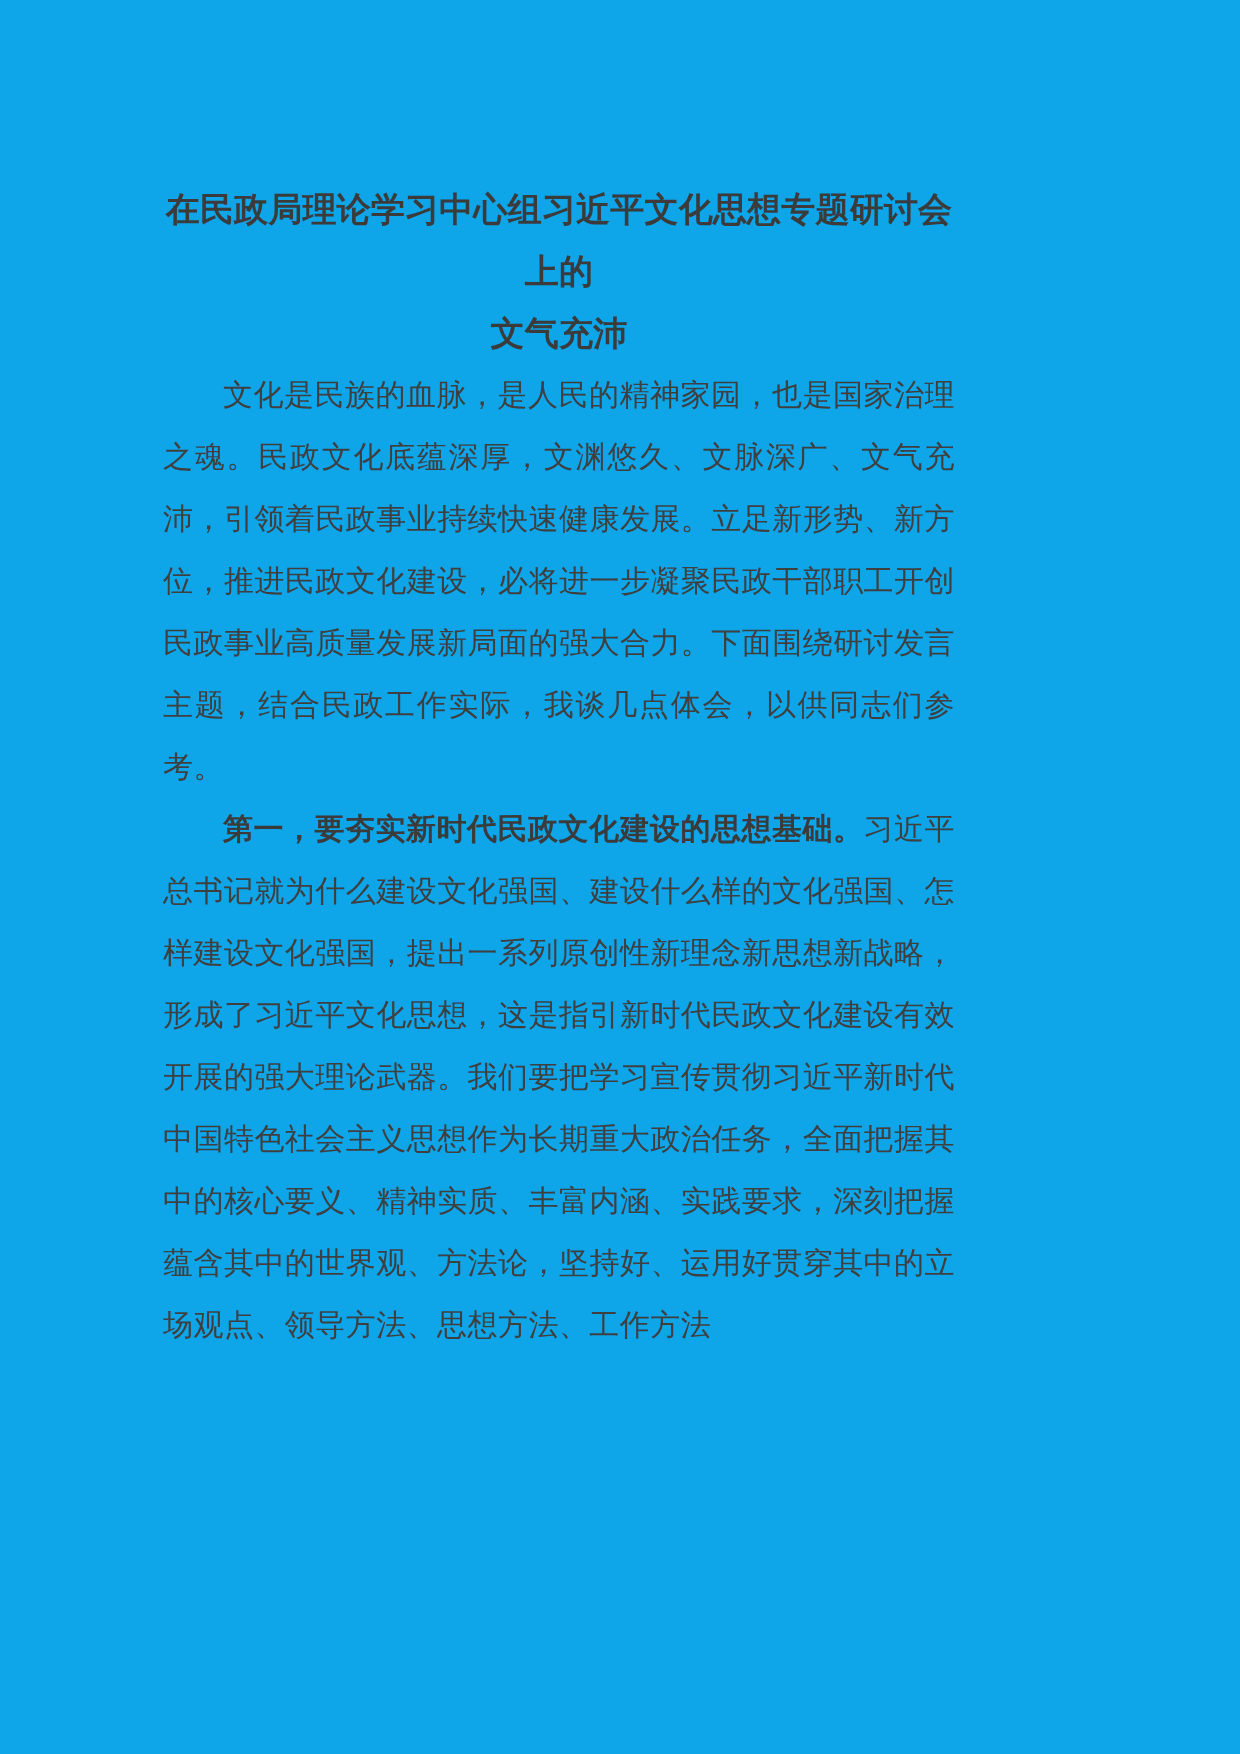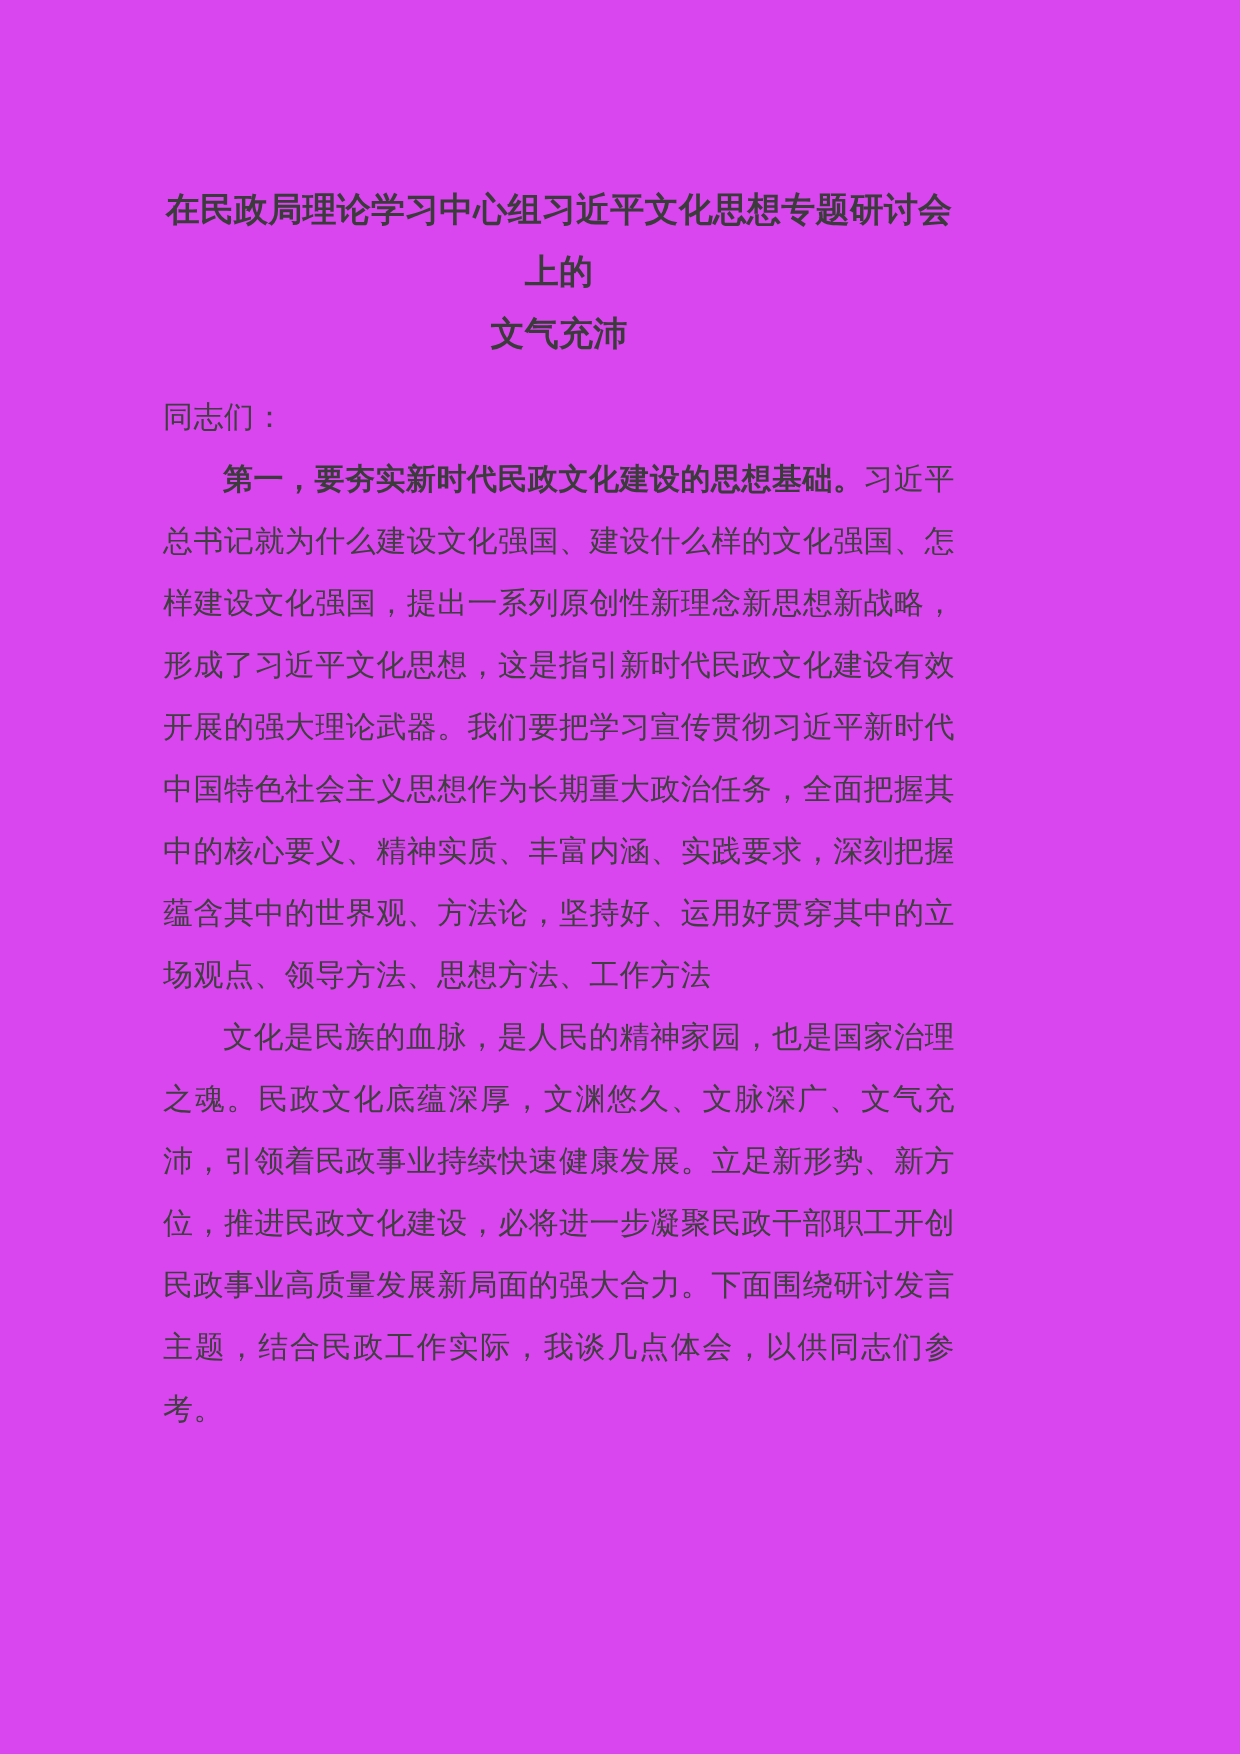--- a/index.html
+++ b/index.html
@@ -7,21 +7,21 @@
     padding: 0;
     background: #ffffff;
   }
   body {
     font-family: "DejaVu Sans", "Liberation Sans", sans-serif;
   }
   .page {
     position: relative;
     width: 1240px;
     height: 1754px;
-    background: #d946ef;
+    background: #0ea5e9;
     margin: 0 auto;
     overflow: hidden;
     box-sizing: border-box;
   }
   .content {
     position: absolute;
     left: 163px;
     top: 0;
     width: 792px;
   }
@@ -66,20 +66,19 @@
 <body>
 
 <div class="page">
   <div class="content">
 
     <h1 class="doc-title">
       <span class="tline">在民政局理论学习中心组习近平文化思想专题研讨会上的</span>
       <span class="tline">文气充沛</span>
     </h1>
 
-    <p class="salutation">同志们：</p>
+
+    <p class="para">文化是民族的血脉，是人民的精神家园，也是国家治理之魂。民政文化底蕴深厚，文渊悠久、文脉深广、文气充沛，引领着民政事业持续快速健康发展。立足新形势、新方位，推进民政文化建设，必将进一步凝聚民政干部职工开创民政事业高质量发展新局面的强大合力。下面围绕研讨发言主题，结合民政工作实际，我谈几点体会，以供同志们参考。</p>
 
     <p class="para"><span class="lead">第一，要夯实新时代民政文化建设的思想基础。</span><span>习近平总书记就为什么建设文化强国、建设什么样的文化强国、怎样建设文化强国，提出一系列原创性新理念新思想新战略，形成了习近平文化思想，这是指引新时代民政文化建设有效开展的强大理论武器。我们要把学习宣传贯彻习近平新时代中国特色社会主义思想作为长期重大政治任务，全面把握其中的核心要义、精神实质、丰富内涵、实践要求，深刻把握蕴含其中的世界观、方法论，坚持好、运用好贯穿其中的立场观点、领导方法、思想方法、工作方法</span></p>
-
-    <p class="para">文化是民族的血脉，是人民的精神家园，也是国家治理之魂。民政文化底蕴深厚，文渊悠久、文脉深广、文气充沛，引领着民政事业持续快速健康发展。立足新形势、新方位，推进民政文化建设，必将进一步凝聚民政干部职工开创民政事业高质量发展新局面的强大合力。下面围绕研讨发言主题，结合民政工作实际，我谈几点体会，以供同志们参考。</p>
 
   </div>
 </div>
 
 </body></html>

